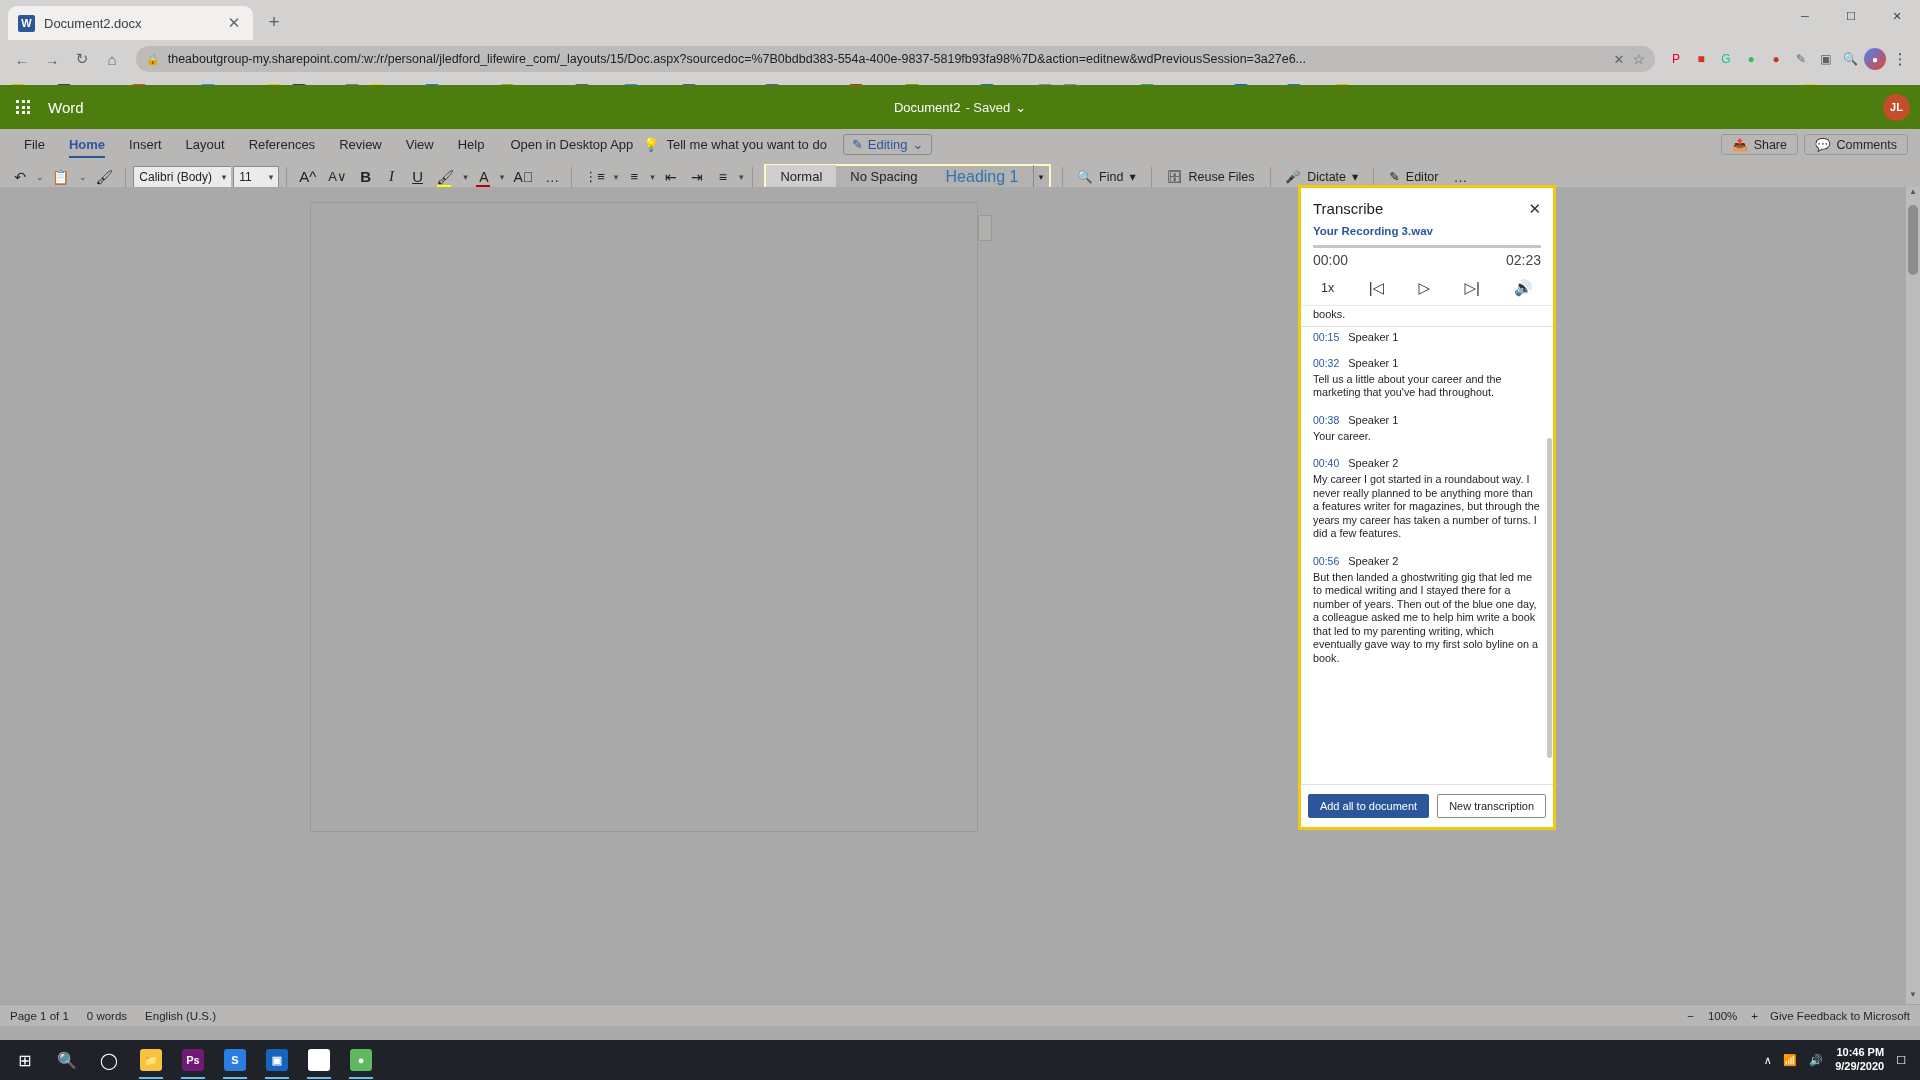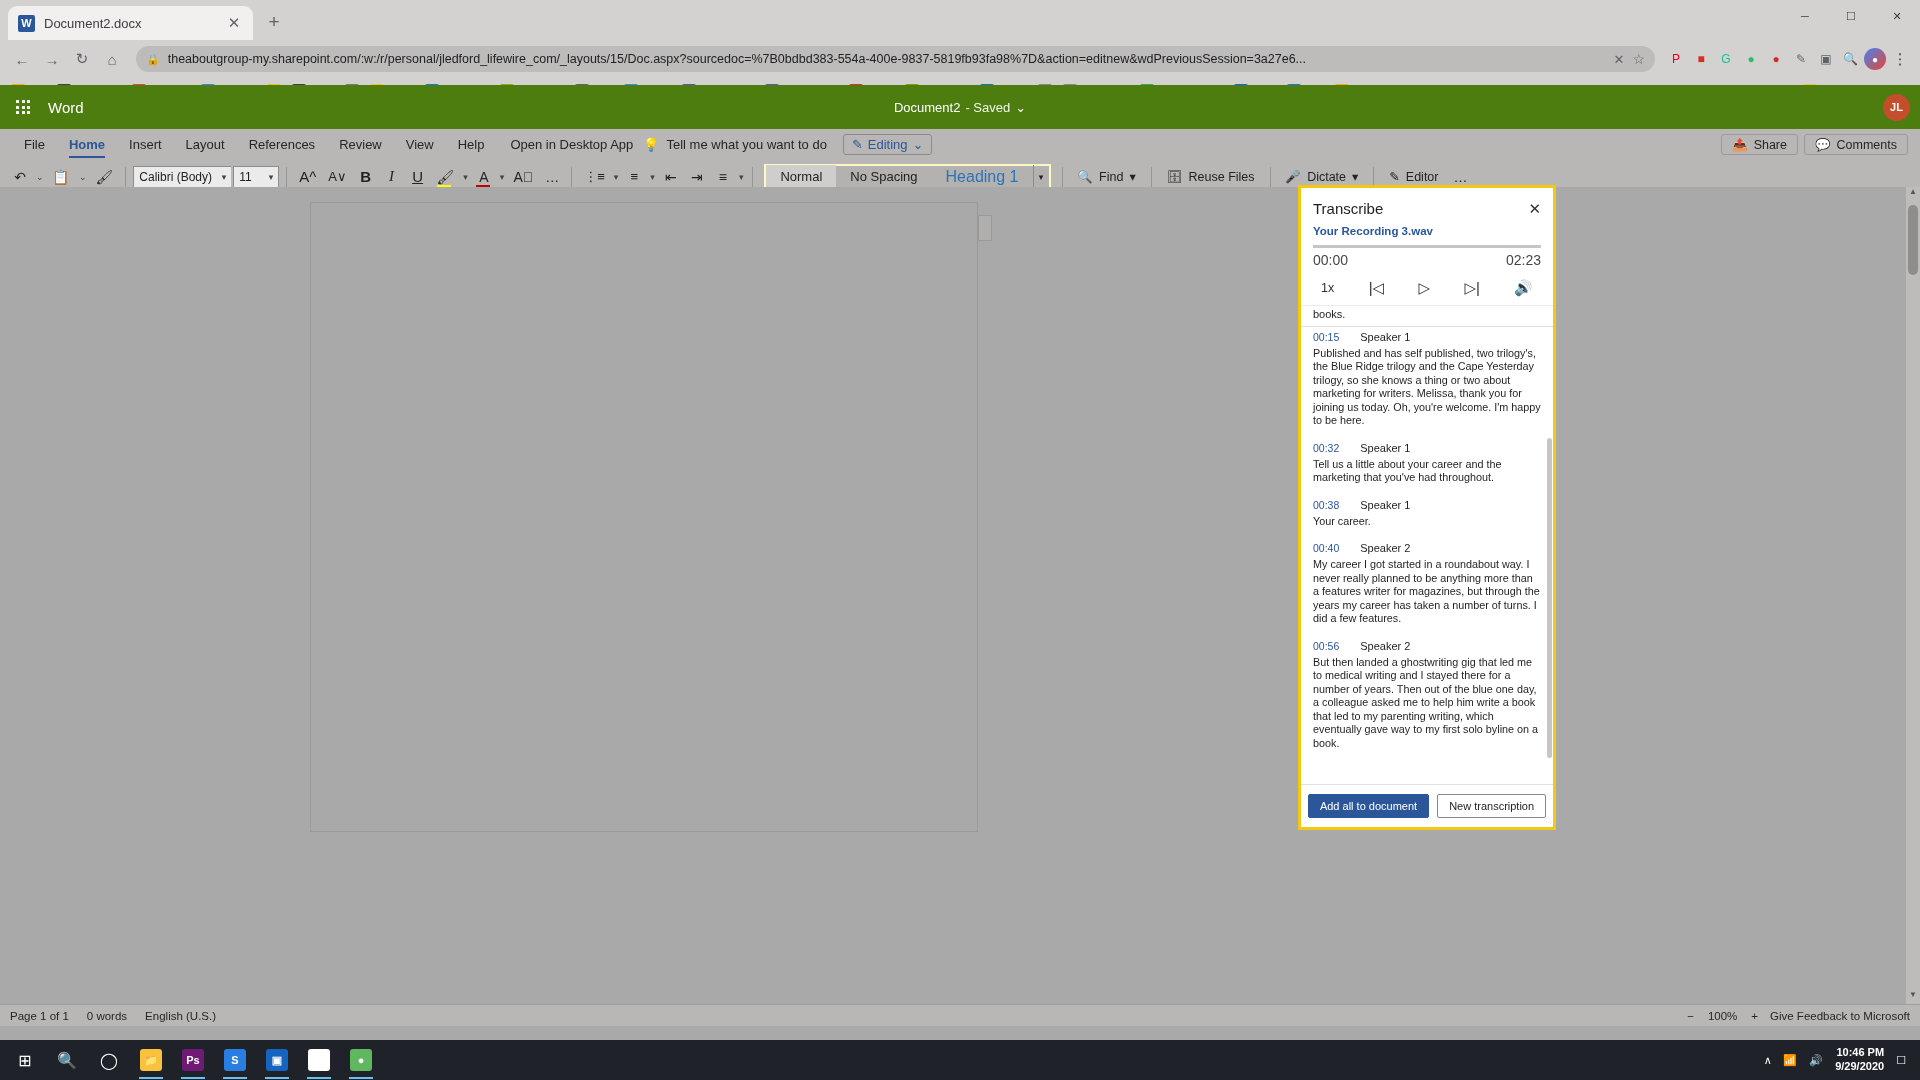--- a/index.html
+++ b/index.html
@@ -277,21 +277,21 @@
   }
   .tp-fade-top {
     padding: 2px 12px 6px 12px;
     border-bottom: 1px solid #e1dfdd;
     font-size: 11px; color: #201f1e;
   }
   .tp-list { padding: 4px 12px 8px 12px; }
   .tp-seg { margin-bottom: 14px; }
   .tp-seg-head { display: flex; align-items: baseline; gap: 9px; margin-bottom: 4px; }
   .tp-time { color: #2b579a; font-size: 10.5px; }
-  .tp-speaker { color: #201f1e; font-size: 11px; margin-left: 12px; }
+  .tp-speaker { color: #201f1e; font-size: 11px; }
   .tp-text { font-size: 10.8px; line-height: 1.25; color: #201f1e; }
   .tp-footer {
     border-top: 1px solid #e1dfdd;
     padding: 9px 10px; display: flex; gap: 8px; justify-content: center;
     background: #fff;
   }
   .tp-btn {
     font-size: 11px; padding: 5px 11px; border-radius: 2px;
     border: 1px solid #2b579a; white-space: nowrap;
   }
@@ -649,21 +649,20 @@
   </div>
 
   <div class="tp-scroll-area">
     <div class="tp-fade-top">books.</div>
     <div class="tp-list" id="seg-host">
         <div class="tp-seg">
           <div class="tp-seg-head">
             <span class="tp-time">00:15</span>
             <span class="tp-speaker">Speaker 1</span>
           </div>
-          <div class="tp-text">Published and has self published, two trilogy's, the Blue Ridge trilogy and the Cape Yesterday trilogy, so she knows a thing or two about marketing for writers. Melissa, thank you for joining us today. Oh, you're welcome. I'm happy to be here.</div>
         </div>
         <div class="tp-seg">
           <div class="tp-seg-head">
             <span class="tp-time">00:32</span>
             <span class="tp-speaker">Speaker 1</span>
           </div>
           <div class="tp-text">Tell us a little about your career and the marketing that you've had throughout.</div>
         </div>
         <div class="tp-seg">
           <div class="tp-seg-head">

